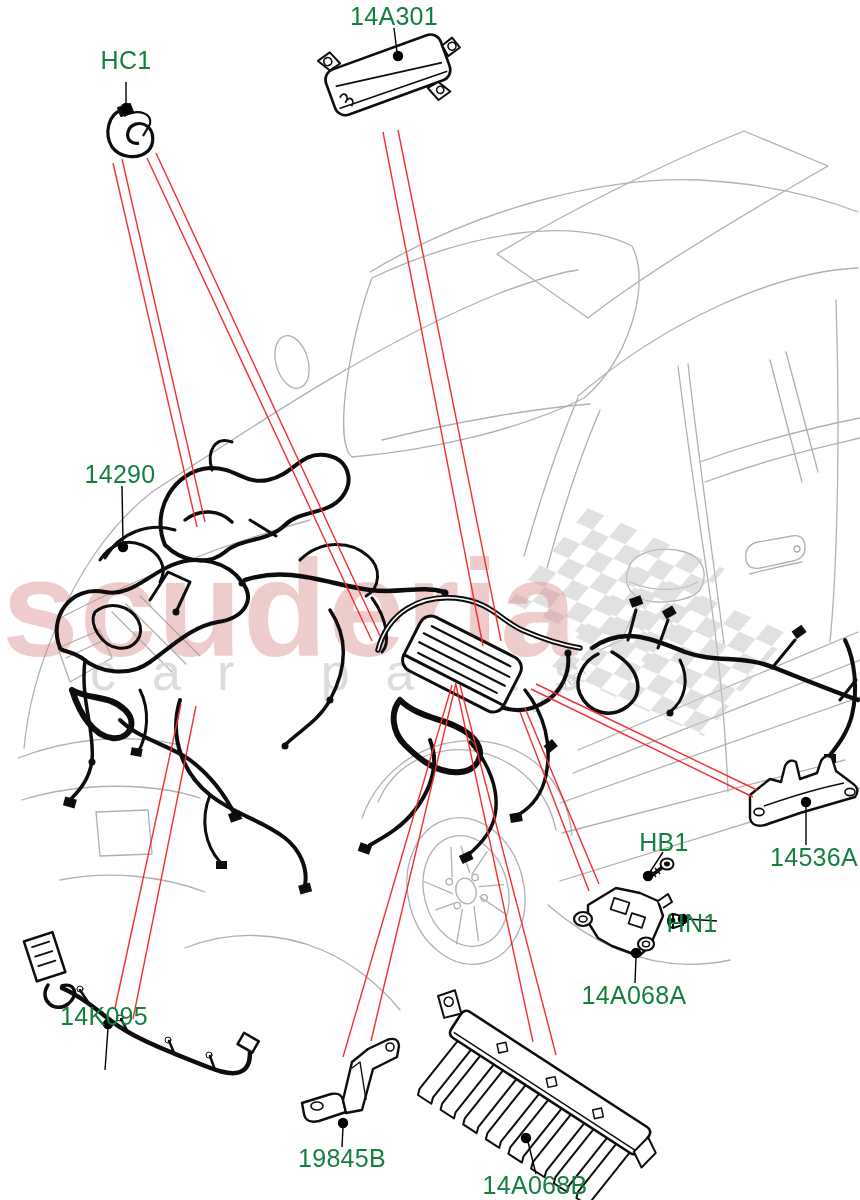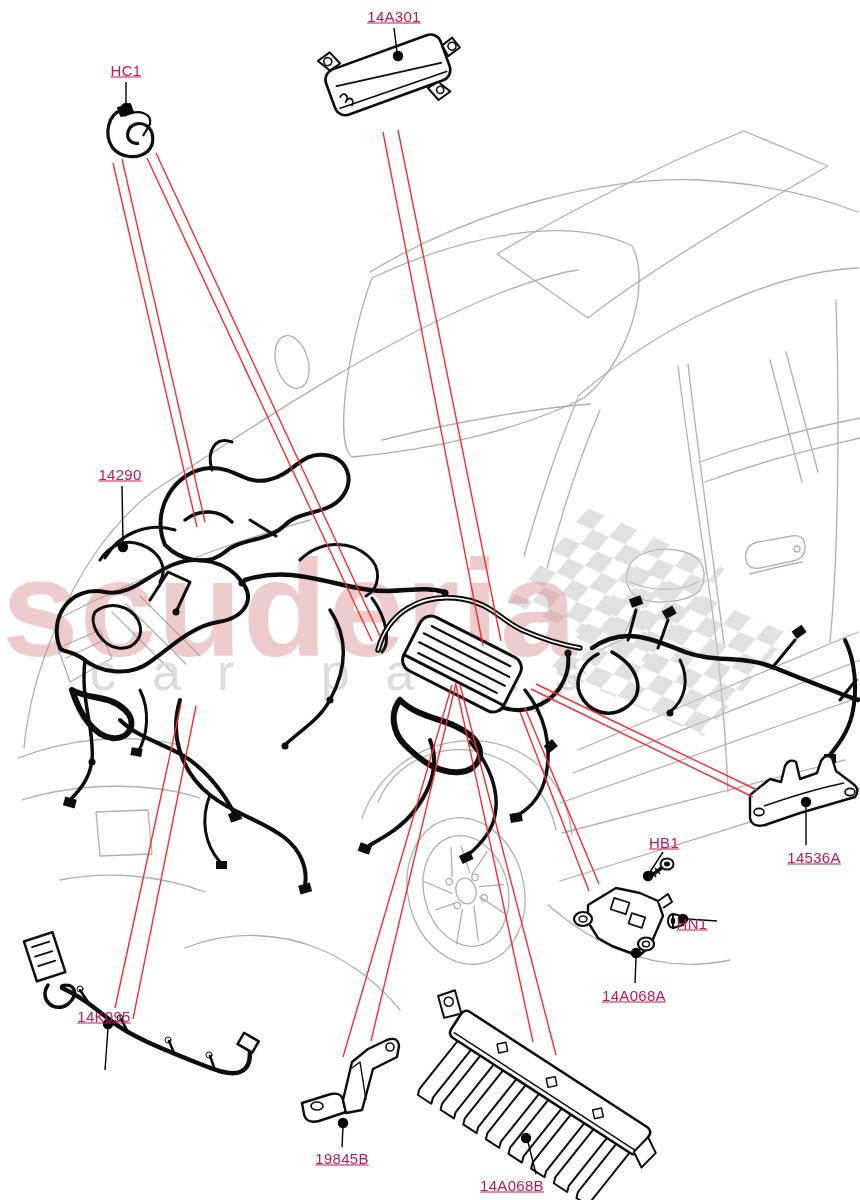--- a/index.html
+++ b/index.html
@@ -3,23 +3,22 @@
 <meta charset="utf-8">
 <style>
   html,body{margin:0;padding:0;background:#ffffff;}
   .stage{
     position:relative;width:860px;height:1200px;background:#ffffff;
     font-family:"Liberation Sans", sans-serif;overflow:hidden;
   }
   .stage svg{position:absolute;left:0;top:0;}
   .part-label{
     position:absolute;transform:translate(-50%,-50%);
-    font-size:15px;letter-spacing:.3px;color:#be185d;white-space:nowrap;
+    font-size:25px;letter-spacing:.3px;color:#15803d;white-space:nowrap;
     user-select:none;
-    text-decoration:underline;
   }
 </style>
 </head>
 <body>
 
 <div class="stage">
 
 <svg width="860" height="1200" viewBox="0 0 860 1200">
   <defs>
     <pattern id="chk" patternUnits="userSpaceOnUse" width="36" height="36">
@@ -305,23 +304,23 @@
         <circle cx="636" cy="953" r="4.5"></circle>
     <path d="M 105,1070 L 108,1028"></path>
         <circle cx="108" cy="1024" r="4.5"></circle>
     <path d="M 342,1147 L 343,1127"></path>
         <circle cx="343" cy="1123" r="4.5"></circle>
     <path d="M 536,1174 L 528,1142"></path>
         <circle cx="526" cy="1138" r="4.5"></circle>
   </g>
 </svg>
 
-  <div class="part-label" style="left:126px;top:70px;">HC1</div>
+  <div class="part-label" style="left:126px;top:60px;">HC1</div>
   <div class="part-label" style="left:394px;top:16px;">14A301</div>
   <div class="part-label" style="left:120px;top:474px;text-align:right;">14290</div>
   <div class="part-label" style="left:814px;top:857px;">14536A</div>
   <div class="part-label" style="left:664px;top:842px;text-align:right;">HB1</div>
   <div class="part-label" style="left:692px;top:923px;">HN1</div>
   <div class="part-label" style="left:634px;top:995px;text-align:center;">14A068A</div>
   <div class="part-label" style="left:104px;top:1016px;">14K095</div>
   <div class="part-label" style="left:342px;top:1158px;">19845B</div>
-  <div class="part-label" style="left:512px;top:1185px;">14A068B</div>
+  <div class="part-label" style="left:535px;top:1185px;">14A068B</div>
 </div>
 
 </body></html>

